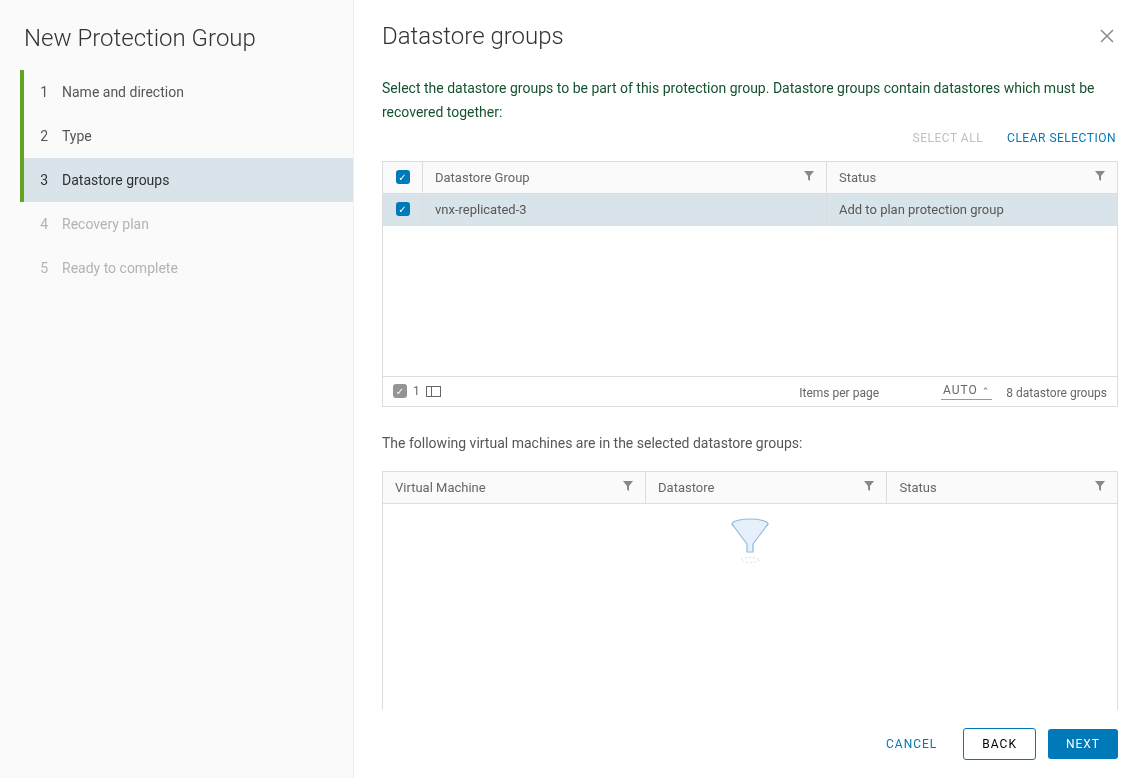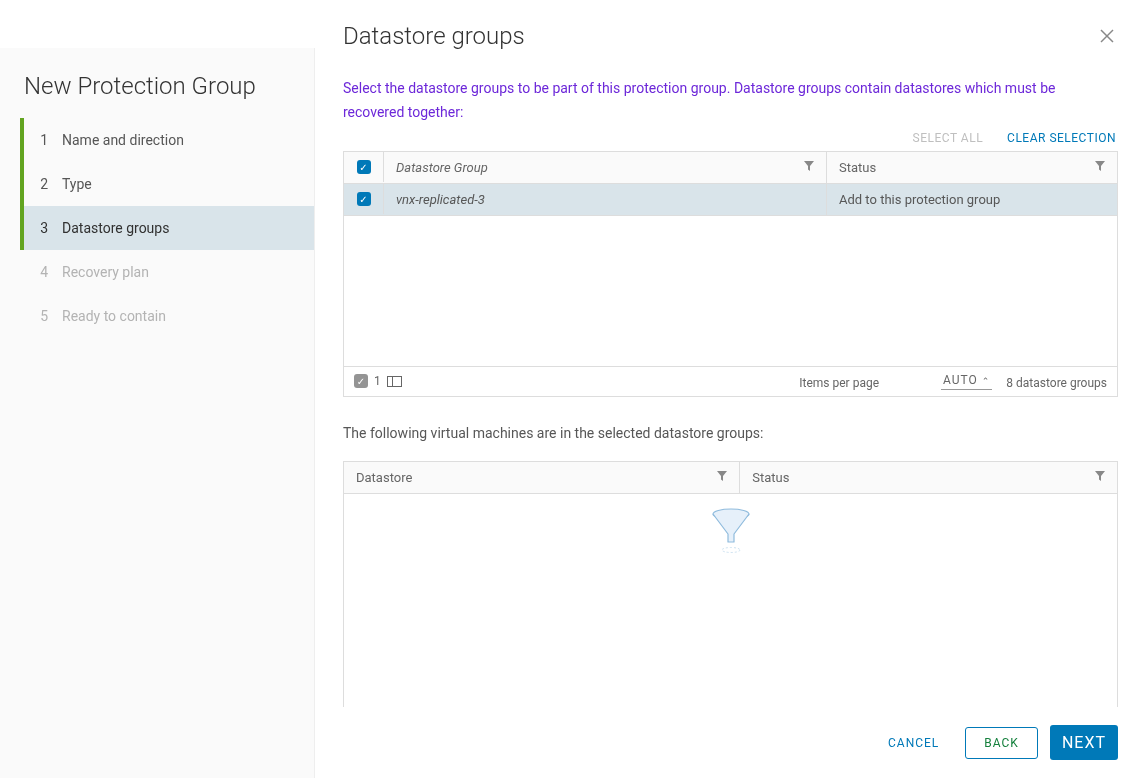--- a/index.html
+++ b/index.html
@@ -9,25 +9,24 @@
       color: #575757;
       background: #fff;
       width: 1146px;
       height: 778px;
       overflow: hidden;
       display: flex;
     }
 
     
     .sidebar {
-      width: 315px;
+      width: 354px;
       background: #fafafa;
       border-right: 1px solid #eee;
       flex-shrink: 0;
-      margin-top: 48px;
     }
     .sidebar-title {
       font-size: 24px;
       font-weight: 300;
       color: #333;
       padding: 24px 18px 18px 24px;
     }
     .wizard-step {
       display: flex;
       align-items: center;
@@ -81,31 +80,31 @@
       padding: 4px;
     }
 
     .content {
       padding: 18px 28px 10px 28px;
       flex: 1;
       overflow: auto;
     }
     .description {
       line-height: 1.7;
-      color: #6d28d9;
+      color: #14532d;
       margin-bottom: 6px;
     }
 
     .table-actions {
       display: flex;
       justify-content: flex-end;
       gap: 24px;
       font-size: 12px;
       letter-spacing: 0.5px;
-      margin-bottom: 6px;
+      margin-bottom: 16px;
       padding-right: 2px;
     }
     .action-disabled { color: #bfbfbf; }
     .action-link { color: #0079b8; cursor: pointer; }
 
     .grid {
       border: 1px solid #ddd;
       display: flex;
       flex-direction: column;
     }
@@ -133,21 +132,20 @@
       border-right: 1px solid #ddd;
       flex-shrink: 0;
     }
     .col-ds {
       flex: 1;
       padding: 8px 12px;
       display: flex;
       justify-content: space-between;
       align-items: center;
       border-right: 1px solid #ddd;
-      font-style: italic;
     }
     .col-status {
       width: 290px;
       padding: 8px 12px;
       display: flex;
       justify-content: space-between;
       align-items: center;
       flex-shrink: 0;
     }
     .filter-icon {
@@ -275,36 +273,36 @@
       align-items: center;
     }
     .btn-text {
       color: #0079b8;
       font-size: 12px;
       letter-spacing: 1px;
       padding: 8px 14px;
       cursor: pointer;
     }
     .btn-outline {
-      color: #15803d;
+      color: #000000;
       border: 1px solid #0079b8;
       border-radius: 3px;
       font-size: 12px;
       letter-spacing: 1px;
       padding: 8px 18px;
       cursor: pointer;
       background: #fff;
     }
     .btn-primary {
       color: #fff;
       background: #0079b8;
       border-radius: 3px;
-      font-size: 16px;
+      font-size: 12px;
       letter-spacing: 1px;
-      padding: 8px 12px;
+      padding: 8px 18px;
       cursor: pointer;
     }
   </style>
 </head>
 <body>
 
 <div class="sidebar">
   <div class="sidebar-title">New Protection Group</div>
 
   <div class="wizard-step done">
@@ -318,21 +316,21 @@
   <div class="wizard-step active">
     <span class="num">3</span>
     <span>Datastore groups</span>
   </div>
   <div class="wizard-step future">
     <span class="num">4</span>
     <span>Recovery plan</span>
   </div>
   <div class="wizard-step future">
     <span class="num">5</span>
-    <span>Ready to contain</span>
+    <span>Ready to complete</span>
   </div>
 </div>
 
 <div class="main">
   <div class="main-header">
     <div class="main-title">Datastore groups</div>
     <div class="close-btn">
       <svg width="14" height="14" viewBox="0 0 14 14">
           <line x1="1" y1="1" x2="13" y2="13" stroke="#888" stroke-width="1.5"></line>
           <line x1="13" y1="1" x2="1" y2="13" stroke="#888" stroke-width="1.5"></line>
@@ -371,21 +369,21 @@
         </div>
       </div>
       <div class="grid-row">
         <div class="col-check">
           <span class="checkbox">✓</span>
         </div>
         <div class="col-ds">
           <span>vnx-replicated-3</span>
         </div>
         <div class="col-status">
-          <span>Add to this protection group</span>
+          <span>Add to plan protection group</span>
         </div>
       </div>
       <div class="grid-body"></div>
       <div class="grid-footer">
         <div class="footer-left">
           <span class="checkbox grey">✓</span>
           <span>1</span>
           <span class="columns-icon"></span>
         </div>
         <div class="footer-right">
@@ -396,20 +394,28 @@
           </span>
           <span>8 datastore groups</span>
         </div>
       </div>
     </div>
 
     <div class="vm-description">The following virtual machines are in the selected datastore groups:</div>
 
     <div class="grid">
       <div class="grid2-header">
+        <div class="col3" style="flex:1.1">
+          <span>Virtual Machine</span>
+          <span class="filter-icon">
+            <svg width="10" height="10" viewBox="0 0 10 10">
+                <path d="M0 0 L10 0 L6 5 L6 10 L4 8.6 L4 5 Z" fill="#888"></path>
+              </svg>
+          </span>
+        </div>
         <div class="col3" style="flex:1">
           <span>Datastore</span>
           <span class="filter-icon">
             <svg width="10" height="10" viewBox="0 0 10 10">
                 <path d="M0 0 L10 0 L6 5 L6 10 L4 8.6 L4 5 Z" fill="#888"></path>
               </svg>
           </span>
         </div>
         <div class="col3" style="flex:0.95">
           <span>Status</span>

